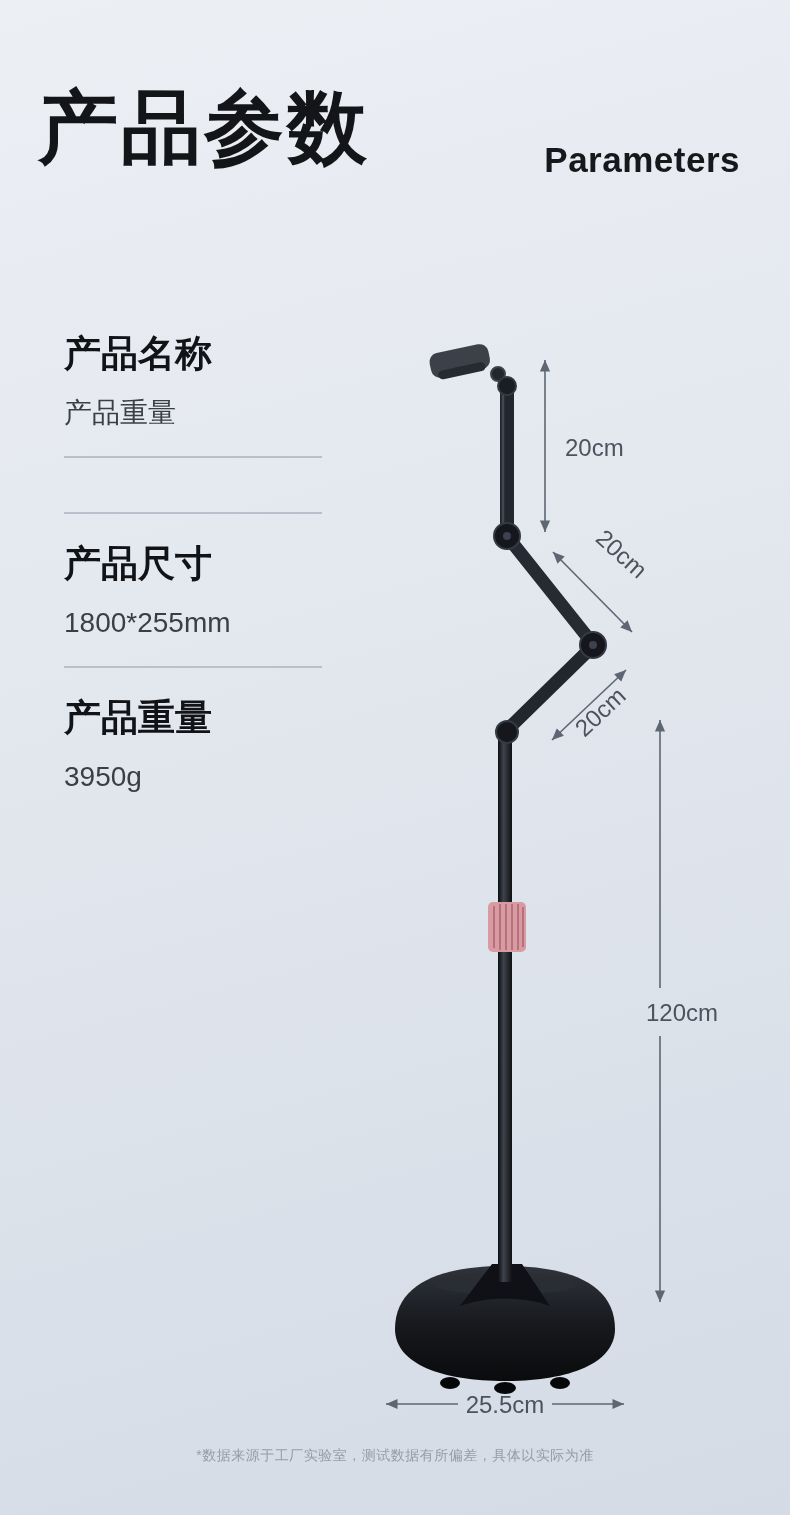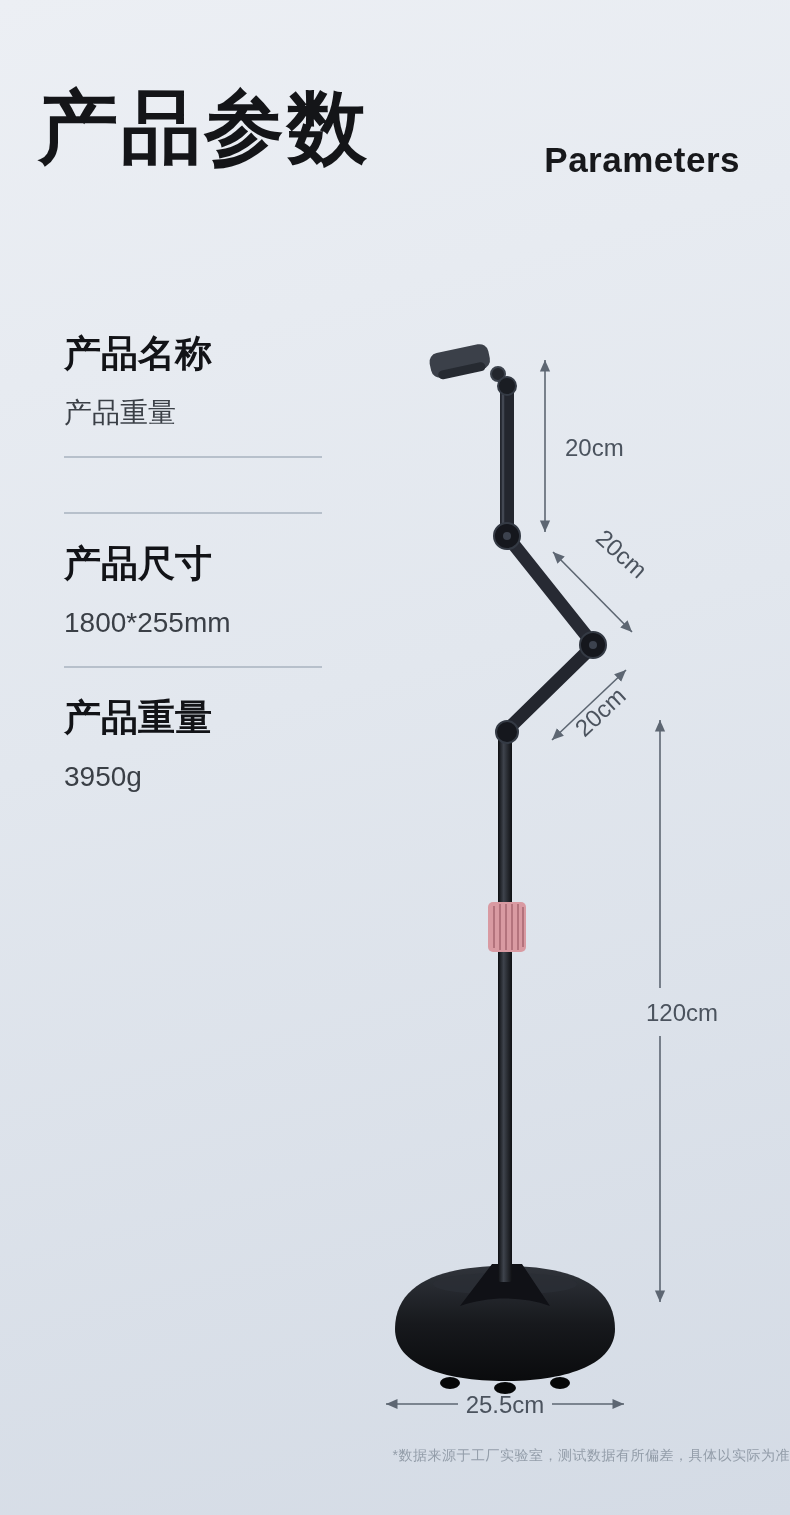--- a/index.html
+++ b/index.html
@@ -75,21 +75,21 @@
   .dim-text {
     font-family: "Liberation Sans", "DejaVu Sans", sans-serif;
     font-size: 24px;
     fill: #4b535e;
   }
 
   .footnote {
     position: absolute;
     left: 0; right: 0;
     bottom: 50px;
-    text-align: right;
+    text-align: center;
     font-size: 14px;
     color: #939da9;
     letter-spacing: 0.5px;
   }
 </style>
 </head>
 <body>
 
 <div class="page">
 

